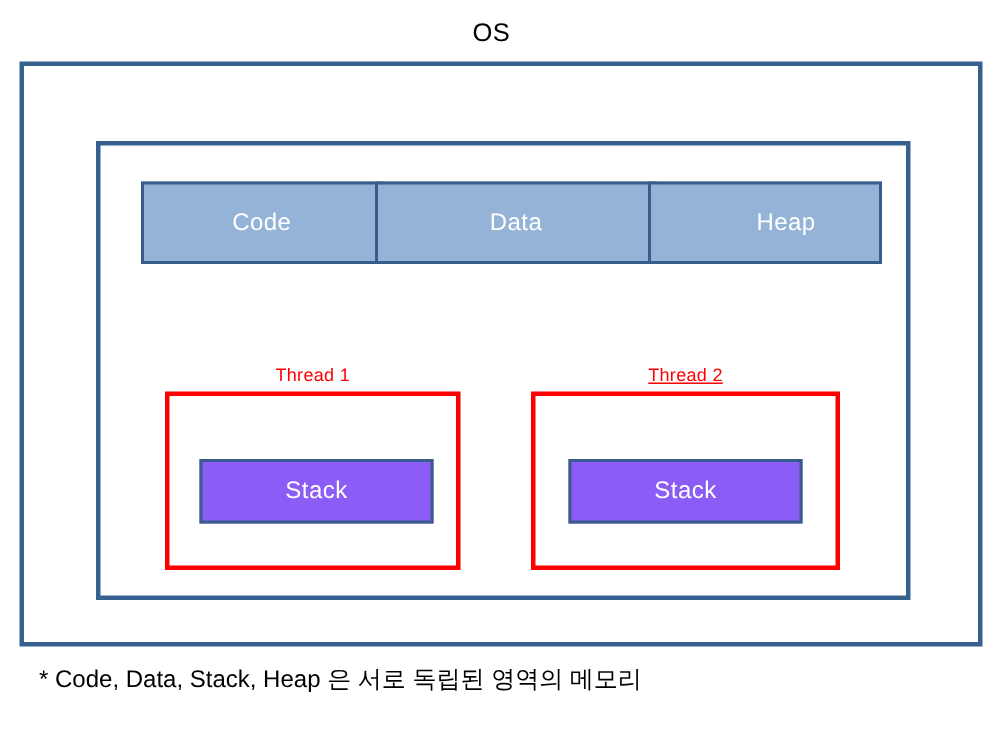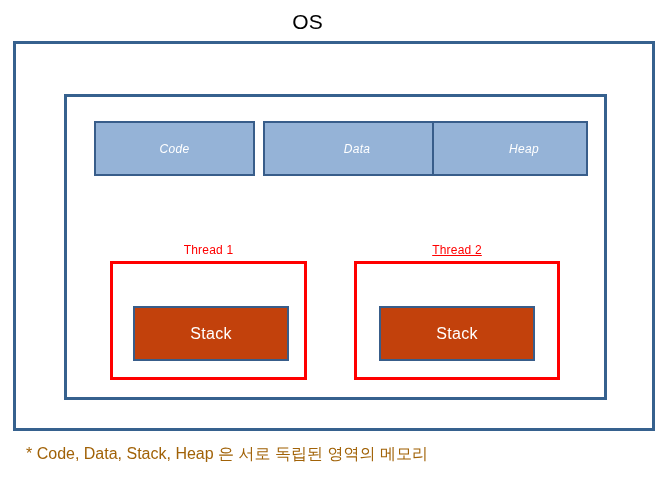--- a/index.html
+++ b/index.html
@@ -24,24 +24,25 @@
     height: 492px;
   }
 
   
   .label-os {
     position: absolute;
     left: 0;
     top: 12px;
     width: 615px;
     text-align: center;
-    font-size: 21px;
+    font-size: 17px;
     line-height: 20px;
     color: #000000;
     letter-spacing: 0.2px;
+    padding-left: 20px;
   }
 
   .label-process {
     position: absolute;
     left: 64px;
     top: 72px;
     width: 543px;
     text-align: center;
     font-size: 15px;
     line-height: 19px;
@@ -73,29 +74,28 @@
 
   
   .mem-block {
     position: absolute;
     top: 121px;
     height: 55px;
     box-sizing: border-box;
     border: 2px solid #385D8A;
     background: #95B3D7;
     color: #ffffff;
-    font-size: 12px;
+    font-size: 16px;
     display: flex;
     align-items: center;
     justify-content: center;
     letter-spacing: 0.3px;
-    font-style: italic;
   }
   .mem-code { left: 94px;  width: 161px; }
-  .mem-data { left: 263px; width: 188px; }
+  .mem-data { left: 250px; width: 188px; }
   .mem-heap { left: 432px; width: 156px; padding-left: 28px; }
 
   
   .thread-label {
     position: absolute;
     top: 240px;
     text-align: center;
     font-size: 12px;
     line-height: 20px;
     color: #FF0000;
@@ -111,43 +111,43 @@
     box-sizing: border-box;
     border: 3px solid #FF0000;
     background: transparent;
   }
   .thread-box-1 { left: 110px; width: 197px; }
   .thread-box-2 { left: 354px; width: 206px; }
 
   .stack-block {
     position: absolute;
     top: 306px;
-    height: 55px;
+    height: 43px;
     box-sizing: border-box;
     border: 2px solid #385D8A;
-    background: #c2410c;
+    background: #8b5cf6;
     color: #ffffff;
     font-size: 16px;
     display: flex;
     align-items: center;
     justify-content: center;
     letter-spacing: 0.3px;
   }
   .stack-1 { left: 133px; width: 156px; }
   .stack-2 { left: 379px; width: 156px; }
 
   
   .footnote {
     position: absolute;
     left: 26px;
     top: 443px;
     width: 620px;
     font-size: 16px;
     line-height: 22px;
-    color: #a16207;
+    color: #000000;
     white-space: nowrap;
   }
 </style>
 </head>
 <body>
 
 <div class="canvas">
 
   <div class="label-os">OS</div>
 

